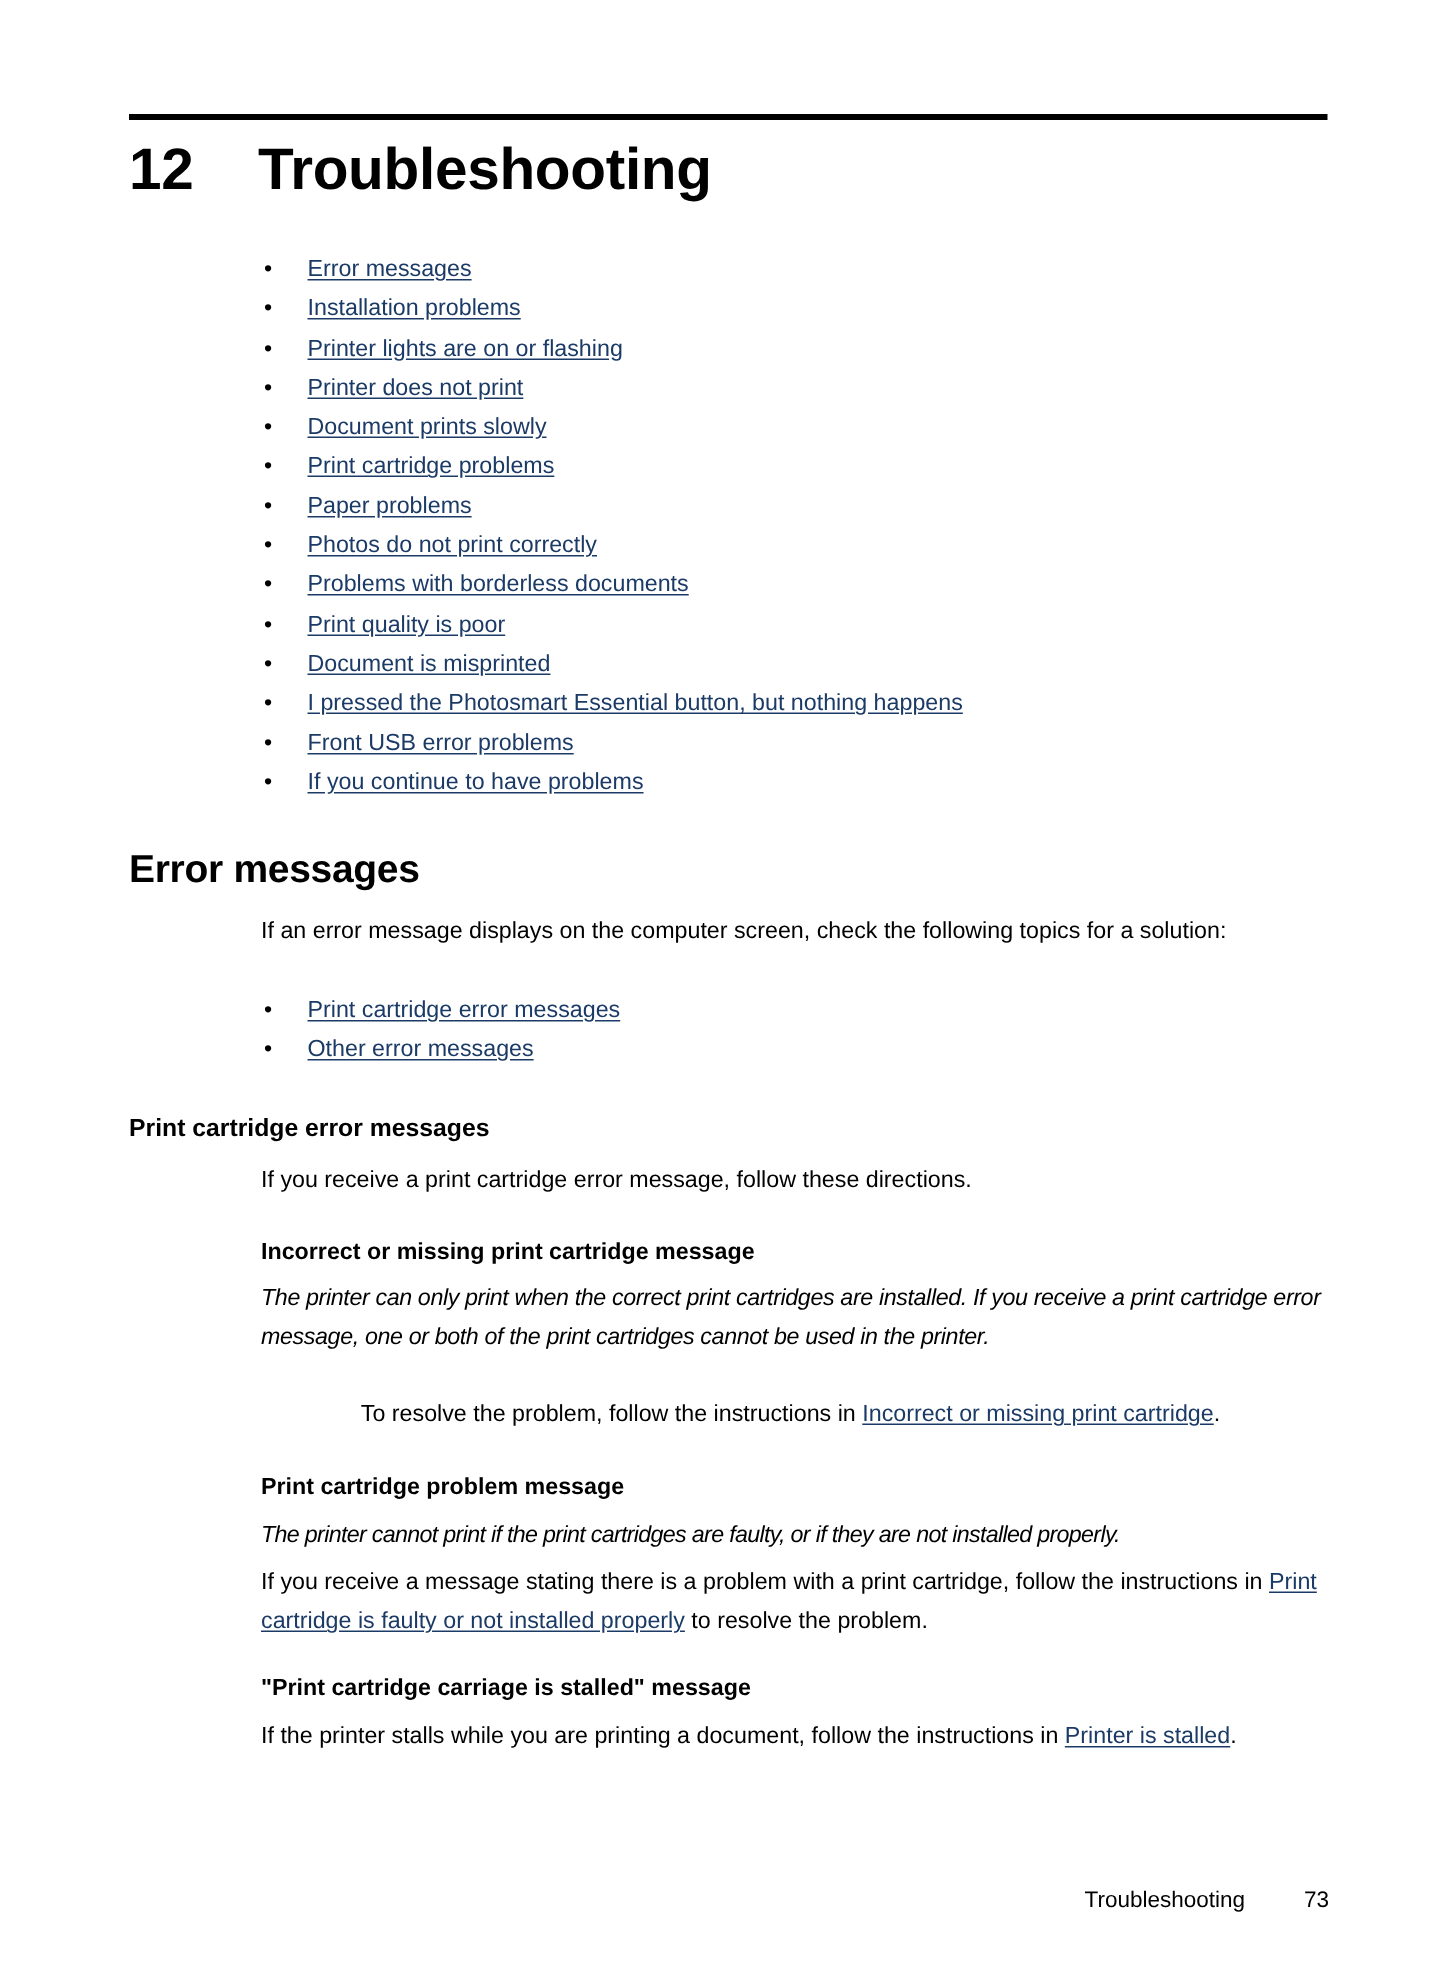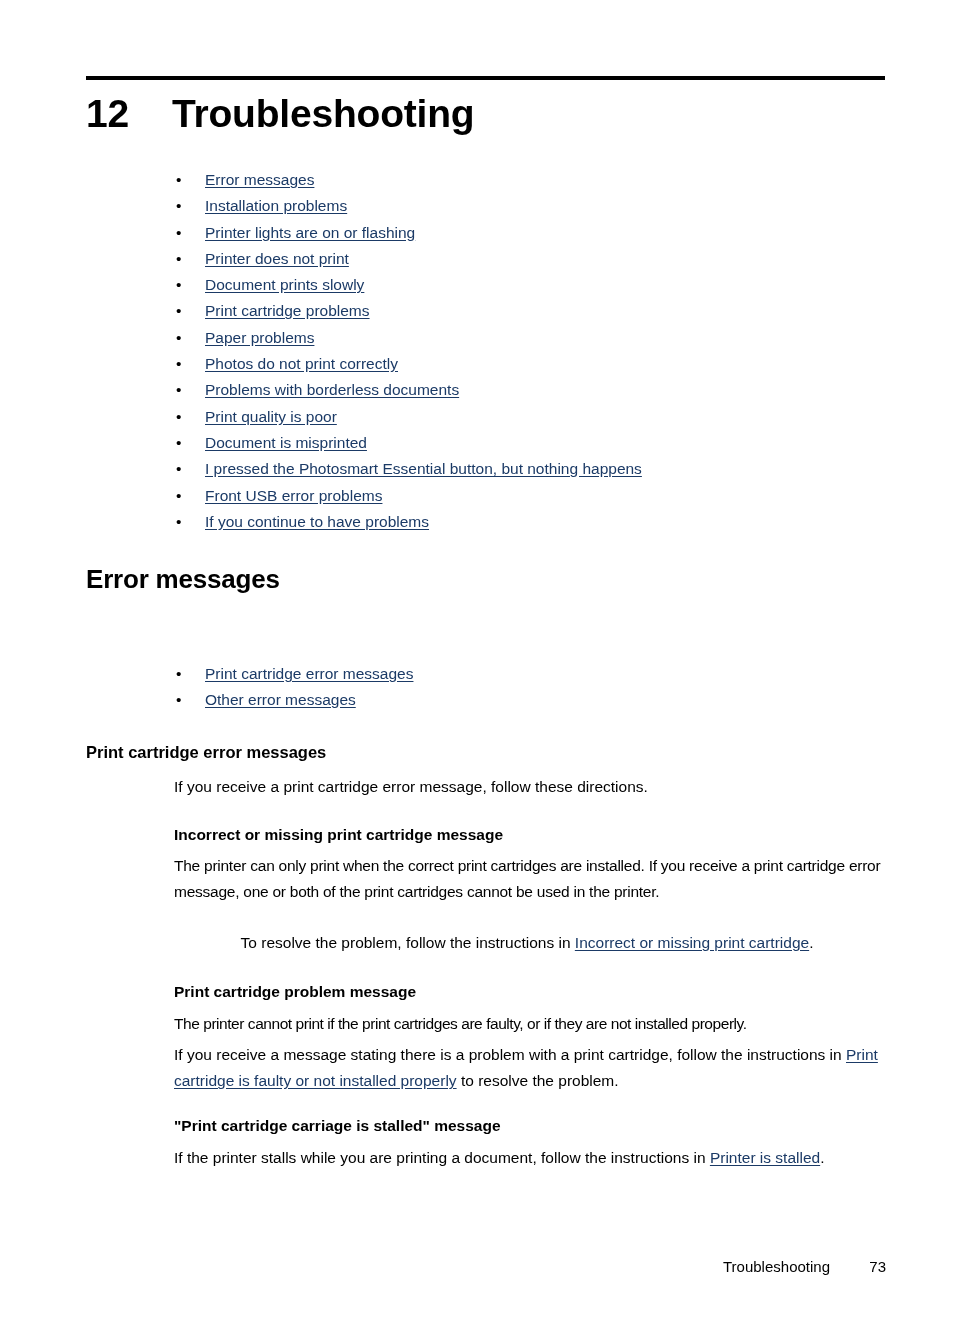--- a/index.html
+++ b/index.html
@@ -116,20 +116,21 @@
     padding: 0;
     position: absolute;
     left: 174px;
     width: 706px;
     font-size: 15.5px;
     line-height: 26.3px;
     text-align: left;
   }
   p.tight {
     letter-spacing: -0.25px;
+    font-style: italic;
   }
 
   
   .footer {
     position: absolute;
     left: 0;
     top: 1257px;
     width: 886px;
     display: flex;
     justify-content: flex-end;
@@ -169,20 +170,21 @@
     <li><span class="bullet">•</span><a class="doclink" href="#">Problems with borderless documents</a></li>
     <li><span class="bullet">•</span><a class="doclink" href="#">Print quality is poor</a></li>
     <li><span class="bullet">•</span><a class="doclink" href="#">Document is misprinted</a></li>
     <li><span class="bullet">•</span><a class="doclink" href="#">I pressed the Photosmart Essential button, but nothing happens</a></li>
     <li><span class="bullet">•</span><a class="doclink" href="#">Front USB error problems</a></li>
     <li><span class="bullet">•</span><a class="doclink" href="#">If you continue to have problems</a></li>
   </ul>
 
   <h1 class="h1" style="top:564px;">Error messages</h1>
 
+  <p class="body" style="top:608px;">If an error message displays on the computer screen, check the following topics for a solution:</p>
 
   <ul class="toc" style="position:absolute; left:0; top:661px; width:954px;">
     <li><span class="bullet">•</span><a class="doclink" href="#">Print cartridge error messages</a></li>
     <li><span class="bullet">•</span><a class="doclink" href="#">Other error messages</a></li>
   </ul>
 
   <h2 class="h2" style="top:742px;">Print cartridge error messages</h2>
 
   <p class="body" style="top:774px;">If you receive a print cartridge error message, follow these directions.</p>
 

